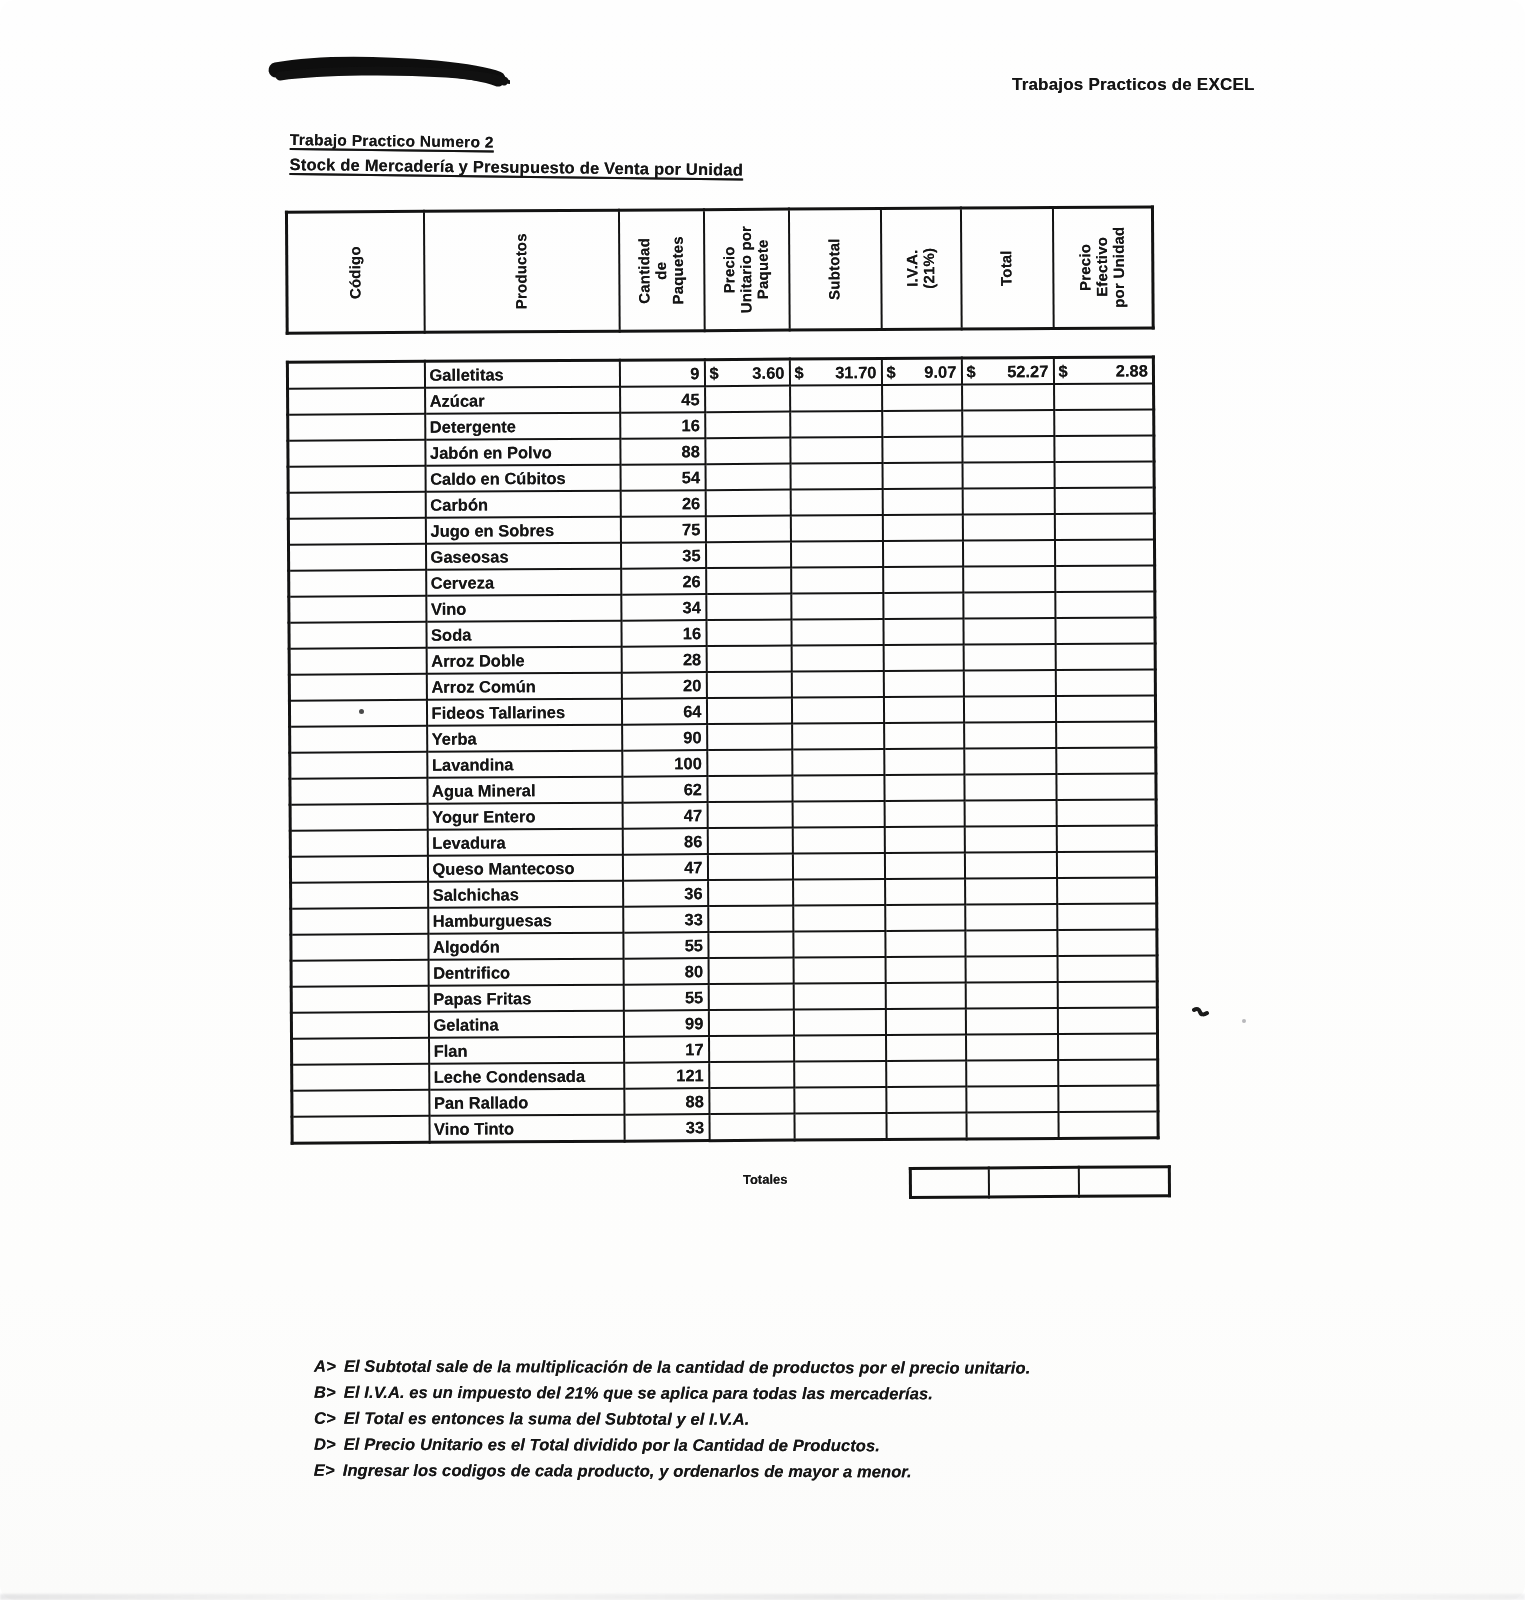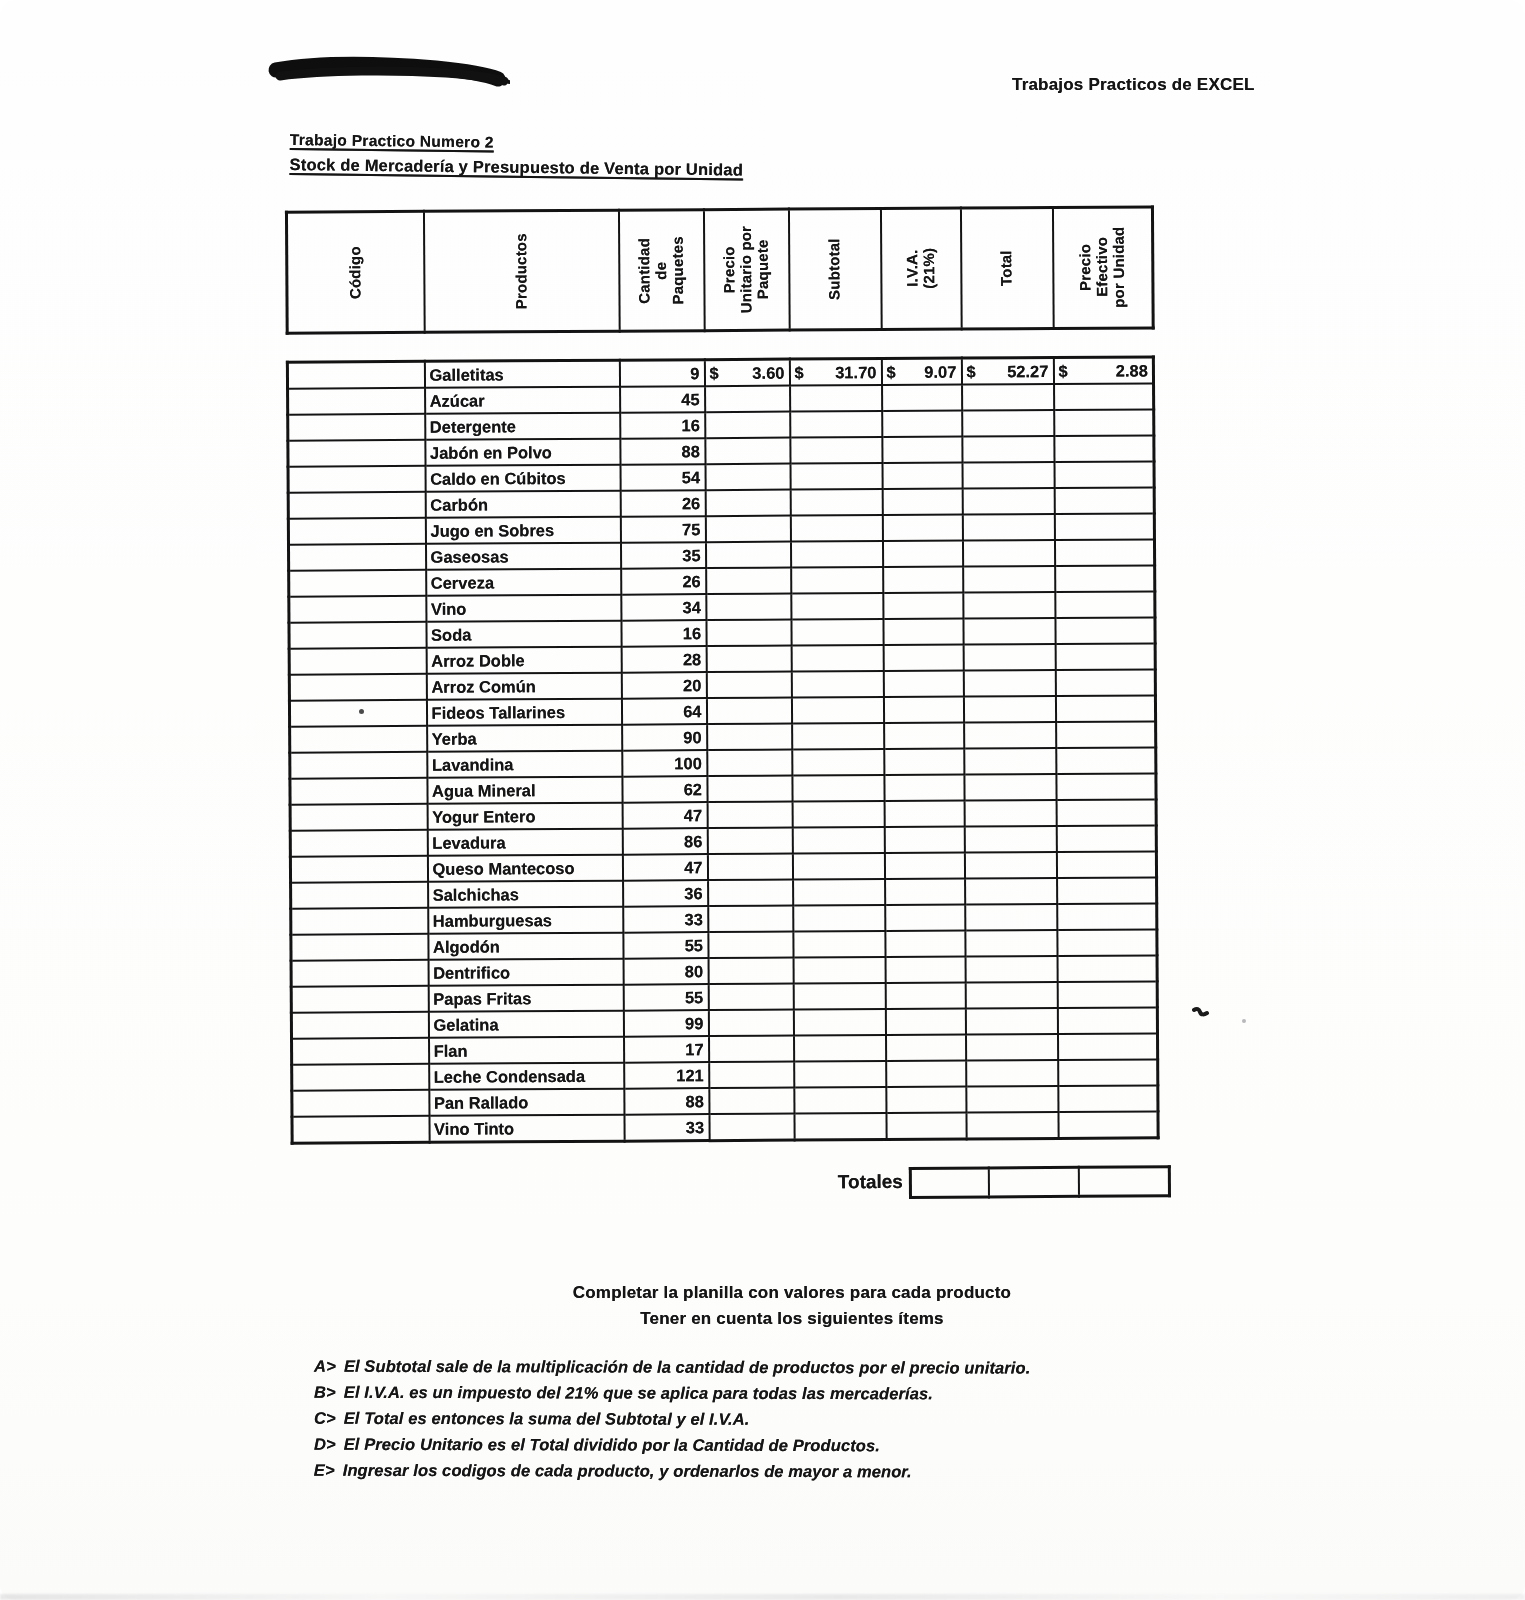--- a/index.html
+++ b/index.html
@@ -63,21 +63,21 @@
     border:2.5px solid #141414; height:24px; padding:0 4px;
     font-size:16.5px; font-weight:700; overflow:hidden; white-space:nowrap;
   }
   .c-producto{ text-align:left; padding-left:6px; }
   .c-cantidad{ text-align:right; padding-right:3px; }
   .money .cur{ float:left; }
   .money .val{ float:right; }
 
   .totales-label{
     position:absolute; left:452px; top:964px; width:160px;
-    text-align:right; font-size:19px; font-weight:700;
+    text-align:left; font-size:13px; font-weight:700;
   }
   .totales-box{ position:absolute; left:618px; top:960px; border:3px solid #131313; }
   .totales-box td{ border:2.5px solid #141414; height:26px; padding:0; }
 
   
   .notes-center{
     position:absolute; left:62px; top:1280px; width:1460px;
     text-align:center; font-weight:700; font-size:17px; line-height:26px; letter-spacing:.2px;
   }
 
@@ -520,24 +520,20 @@
       <tbody>
           <tr>
         <td style="width:80px"></td>
         <td style="width:93px"></td>
         <td style="width:93px"></td>
       </tr>
     </tbody>
       </table>
   </div>
 
-  <div class="notes-center">
-    <div class="ink">Completar la planilla con valores para cada producto</div>
-    <div class="ink">Tener en cuenta los siguientes ítems</div>
-  </div>
 
   <div class="items">
       <div class="item ink"><span class="key">A&gt;</span><span>El Subtotal sale de la multiplicación de la cantidad de productos por el precio unitario.</span></div>
       <div class="item ink"><span class="key">B&gt;</span><span>El I.V.A. es un impuesto del 21% que se aplica para todas las mercaderías.</span></div>
       <div class="item ink"><span class="key">C&gt;</span><span>El Total es entonces la suma del Subtotal y el I.V.A.</span></div>
       <div class="item ink"><span class="key">D&gt;</span><span>El Precio Unitario es el Total dividido por la Cantidad de Productos.</span></div>
       <div class="item ink"><span class="key">E&gt;</span><span>Ingresar los codigos de cada producto, y ordenarlos de mayor a menor.</span></div>
     </div>
 
   <div class="pen-check">

